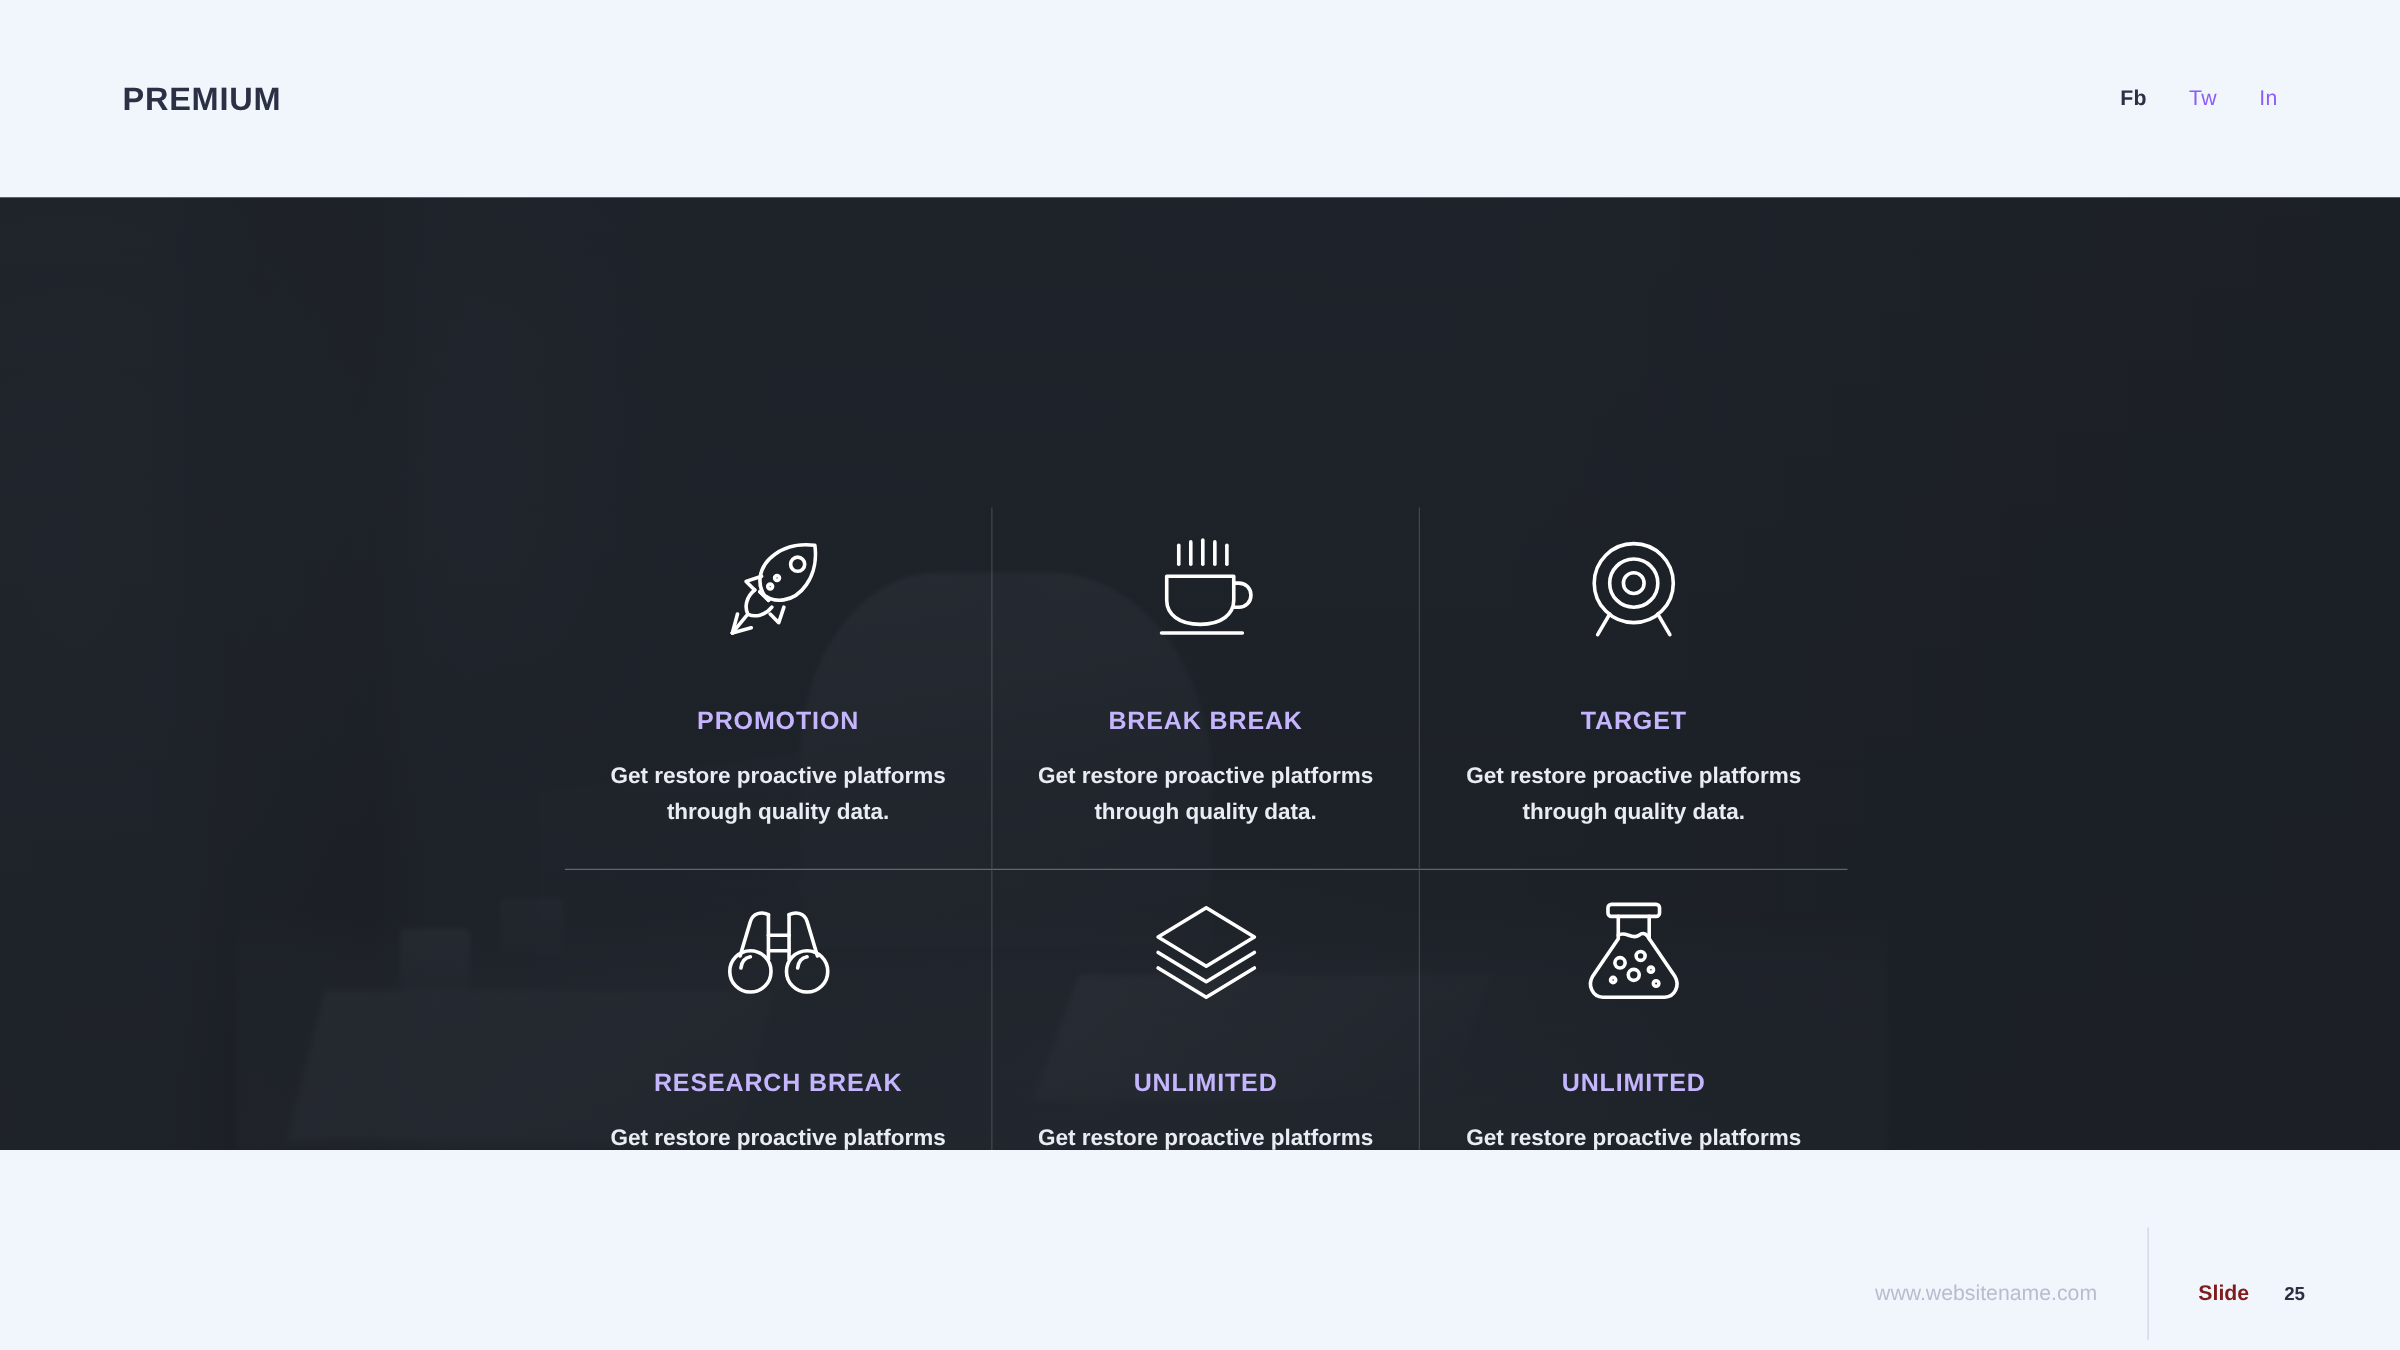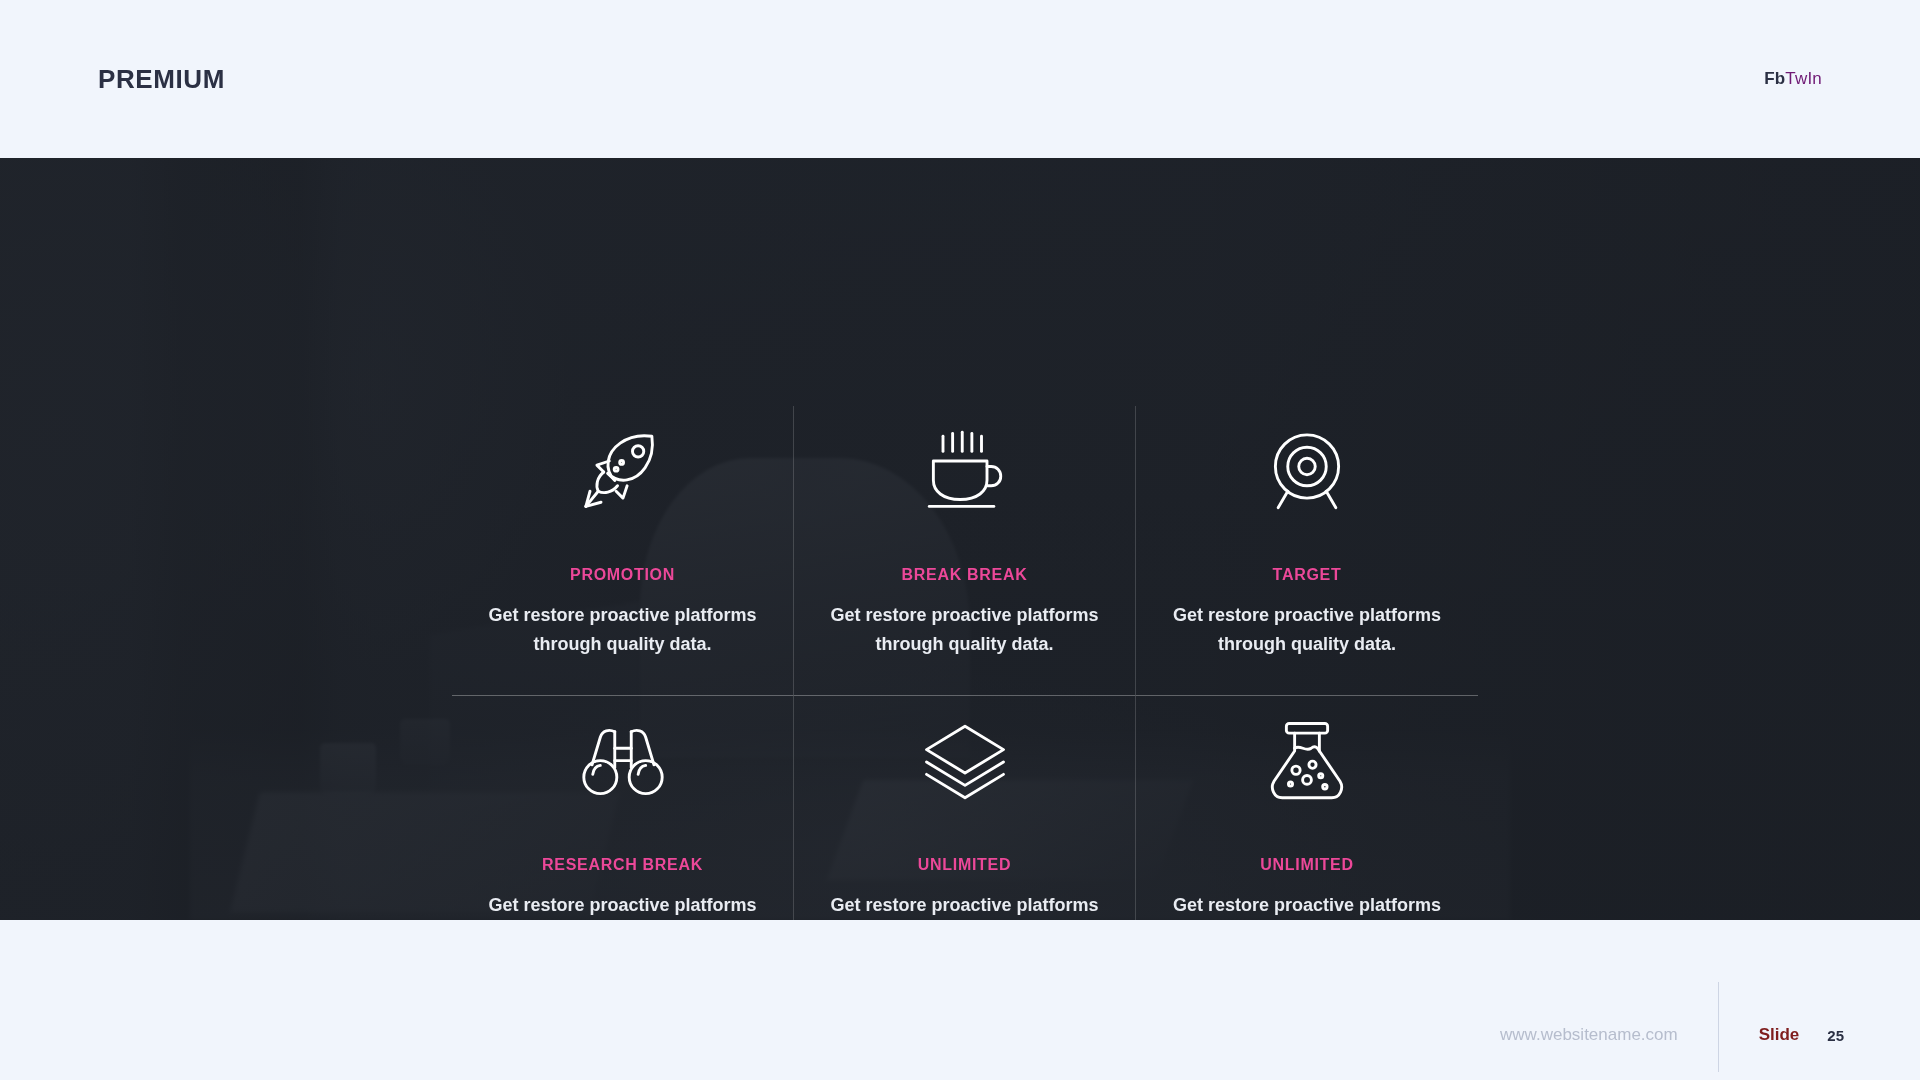--- a/index.html
+++ b/index.html
@@ -31,25 +31,26 @@
   }
   .brand {
     font-size:26px;
     font-weight:bold;
     letter-spacing:0.6px;
     color:#2b3044;
   }
   .social {
     display:flex;
     align-items:flex-end;
+    gap:34px;
     margin-left:48px;
   }
   .social-link {
     font-size:17px;
-    color:#701a75;
+    color:#8b5cf6;
     letter-spacing:0.2px;
     text-decoration:none;
     cursor:pointer;
   }
   .social-link.active {
     color:#2b3044;
     font-weight:bold;
   }
 
   
@@ -164,24 +165,24 @@
     height:112px;
     display:flex;
     align-items:center;
     justify-content:center;
     margin-bottom:38px;
   }
   .icon-wrap svg {
     display:block;
   }
   .feature-title {
-    font-size:16px;
+    font-size:20px;
     font-weight:bold;
     letter-spacing:0.7px;
-    color:#ec4899;
+    color:#c4b5fd;
     margin-bottom:17px;
   }
   .feature-desc {
     font-size:18px;
     line-height:1.62;
     color:#e9ecf2;
     max-width:270px;
     font-weight:bold;
   }
 

